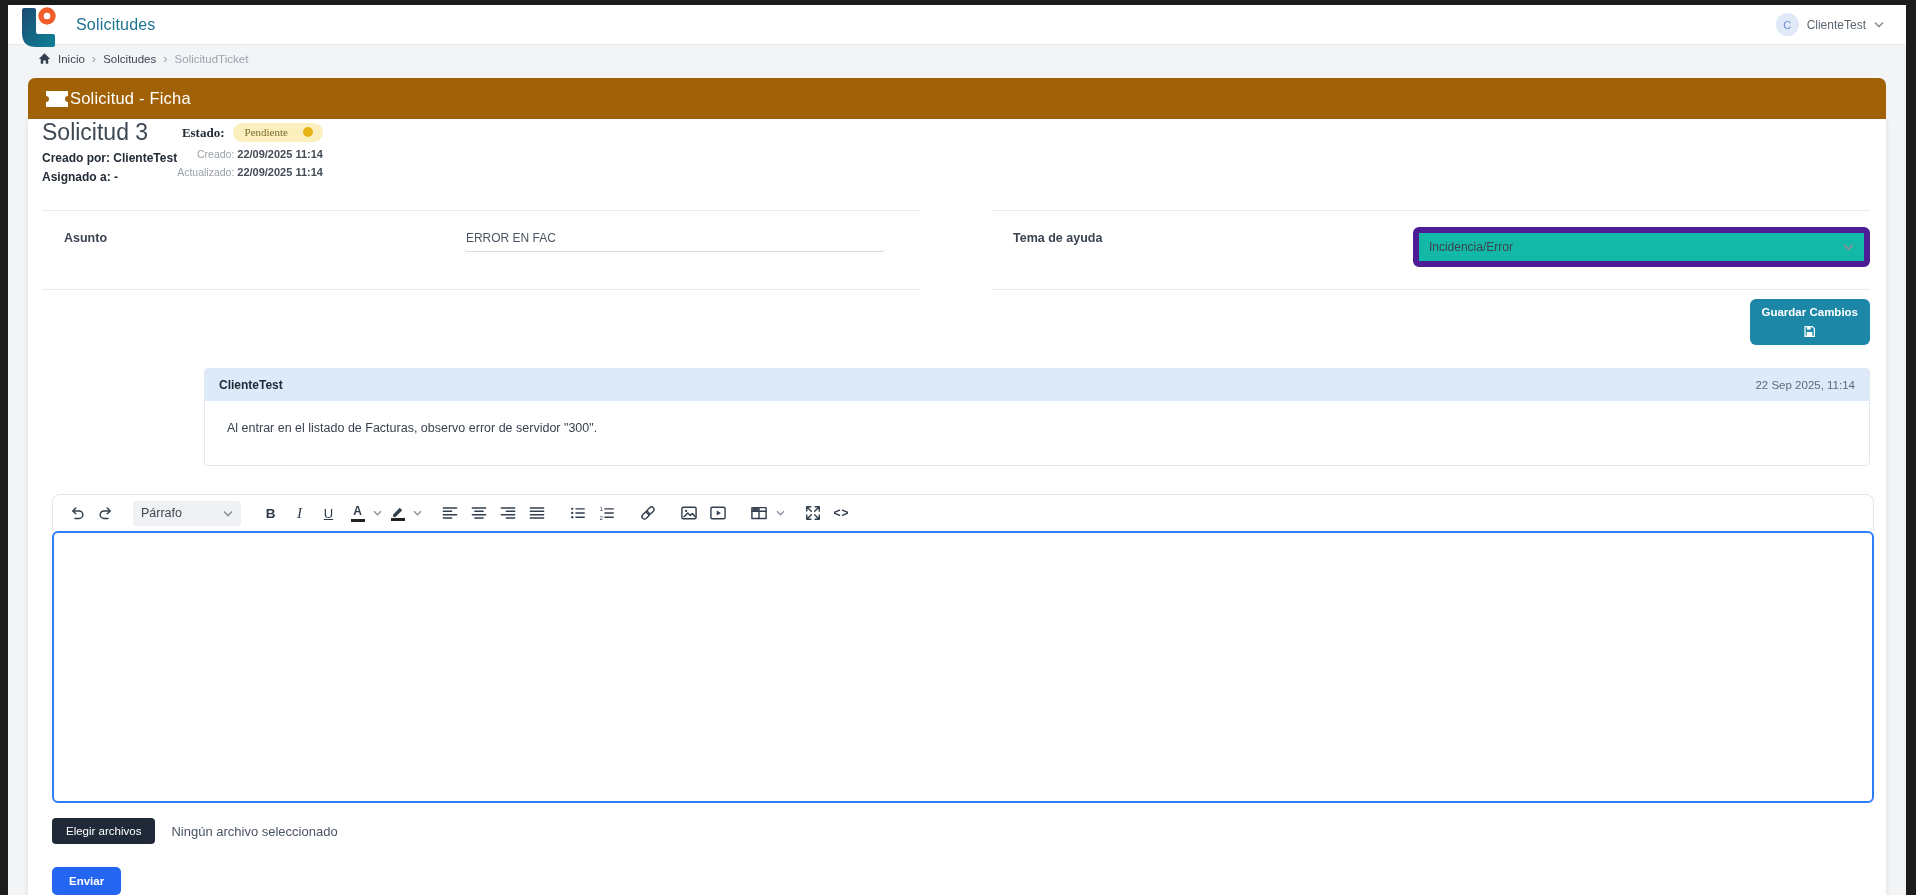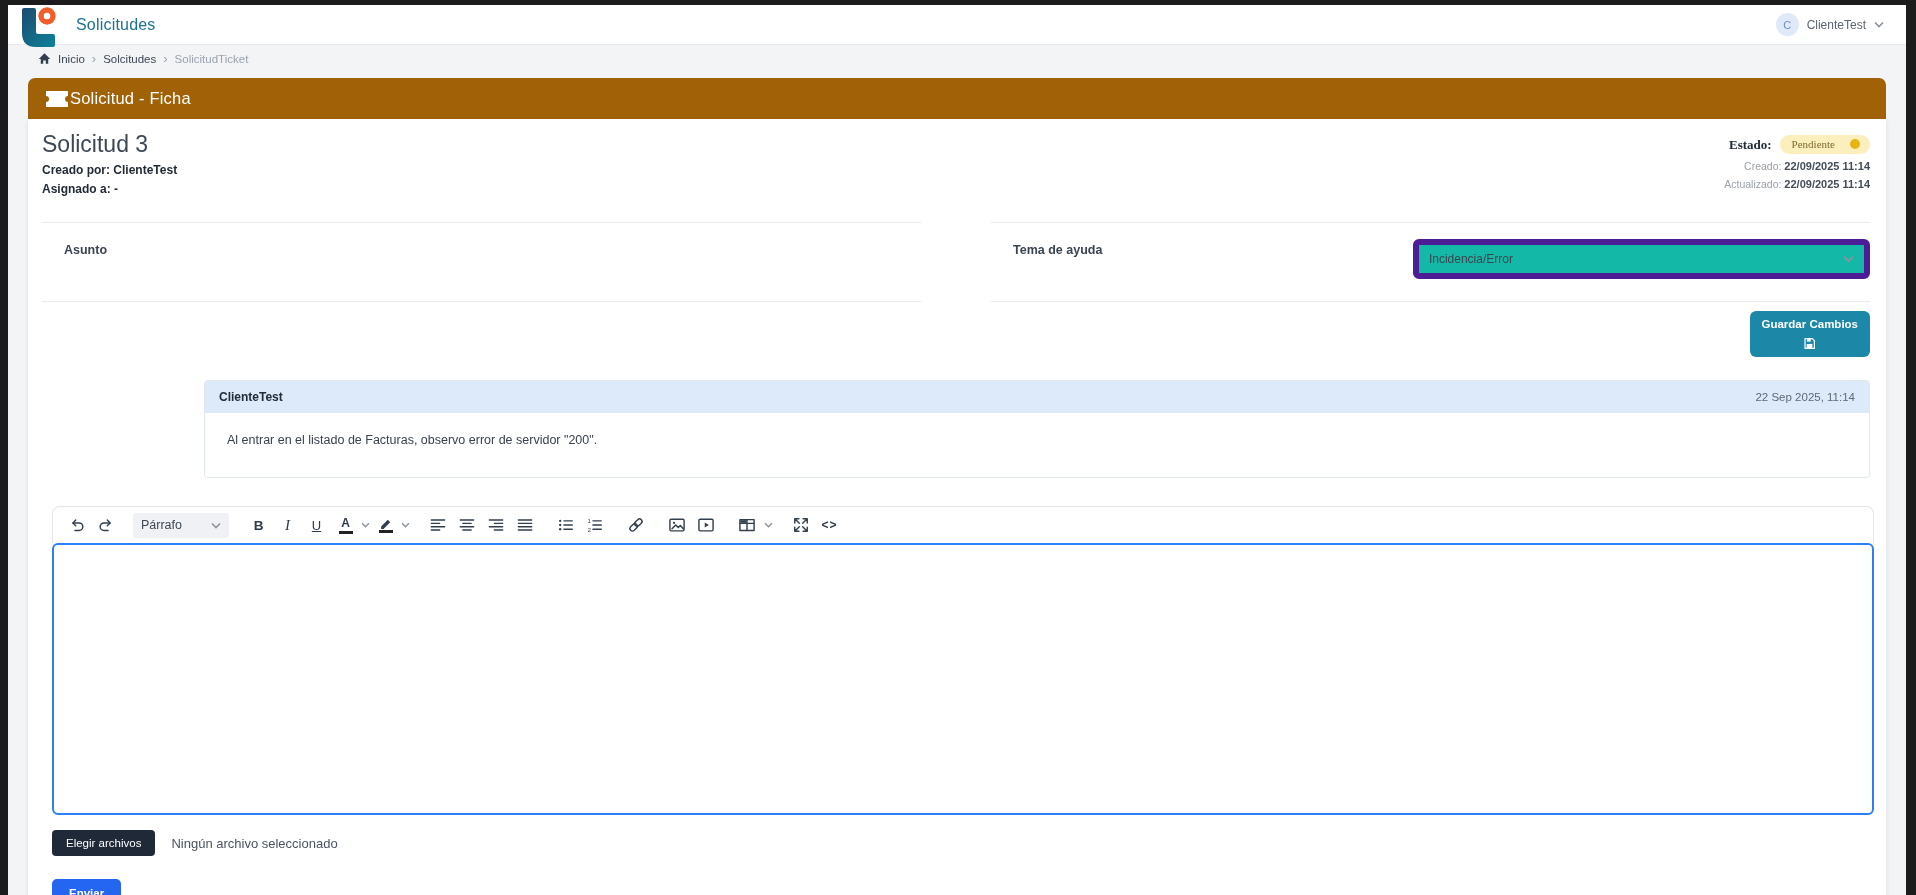--- a/index.html
+++ b/index.html
@@ -22,21 +22,21 @@
   .breadcrumb .link { cursor:pointer; }
   .breadcrumb .current { color:#9aa3af; }
 
   
   .main-card { margin:6px 20px 0 20px; }
   .banner { height:41px; background:#a16207; border-radius:7px 7px 0 0; display:flex; align-items:center; gap:0; padding-left:16px; }
   .banner-title { color:#fff; font-size:16.5px; letter-spacing:.2px; }
   .card-body { background:#fff; min-height:744px; border-radius:0 0 10px 10px; box-shadow:0 2px 5px rgba(20,30,40,.10); padding-bottom:28px; }
 
   
-  .head-row { display:flex; justify-content:space-between; padding:12px 16px 0 14px; }
+  .head-row { display:flex; padding:0 16px 0 14px; }
   .ticket-title { font-size:23px; color:#3d4852; font-weight:400; }
   .meta-line { font-size:12px; font-weight:bold; color:#222b36; margin-top:5px; }
   .right-meta { text-align:right; }
   .estado-line { display:flex; align-items:center; justify-content:flex-end; gap:8px; margin-top:4px;font-family:Liberation Serif, serif; }
   .estado-label { font-size:13px; font-weight:bold; color:#222b36; }
   .badge { background:#fbefbe; border-radius:11px; padding:3px 10px 4px 12px; display:flex; align-items:center; gap:15px; }
   .badge-text { font-size:11px; color:#7b6b2c; }
   .badge-dot { width:10px; height:10px; border-radius:50%; background:#e7b416; }
   .date-line { font-size:10.5px; color:#9aa0a8; margin-top:6px; }
   .date-line b { color:#434c57; font-size:11px; }
@@ -62,21 +62,21 @@
   .toolbar { background:#fff; border:1px solid #e4e6ea; border-bottom:none; border-radius:8px 8px 0 0; padding:5px 10px; display:flex; align-items:center; }
   .grp { display:flex; align-items:center; gap:2px; margin-right:14px; }
   .tbtn { width:27px; height:26px; border:none; background:transparent; border-radius:3px; display:flex; align-items:center; justify-content:center; cursor:pointer; color:#2f3b49; padding:0; }
   .tbtn svg { stroke:#323f4d; fill:none; stroke-width:1.7; stroke-linecap:round; stroke-linejoin:round; }
   .tb-letter { font-size:13.5px; font-weight:bold; color:#2f3b49; font-family:"Liberation Sans",sans-serif; }
   .tb-italic { font-family:"Liberation Serif",serif; font-style:italic; font-weight:500; font-size:15px; }
   .tb-under { text-decoration:underline; font-weight:normal; font-size:13px; }
   .stacked { display:flex; flex-direction:column; align-items:center; gap:1px; }
   .color-bar { width:14px; height:3px; background:#222; }
   .combo { display:flex; align-items:center; }
-  .para-select { width:96px; height:25px; background:#f0f1f4; border-radius:3px; display:flex; align-items:center; justify-content:space-between; padding:0 8px; font-size:12.5px; color:#3d4753; cursor:pointer; margin-right:16px;gap:28px; }
+  .para-select { width:108px; height:25px; background:#f0f1f4; border-radius:3px; display:flex; align-items:center; justify-content:space-between; padding:0 8px; font-size:12.5px; color:#3d4753; cursor:pointer; margin-right:16px;gap:28px; }
   .mini-chev { margin-left:2px; }
   .code-glyph { font-size:12px; font-weight:bold; letter-spacing:1px; color:#2f3b49; }
   .editor-content { border:2px solid #2d7ff9; border-radius:6px; min-height:272px; background:#fff; outline:none; }
 
   
   .attach-row { margin:15px 12px 0 24px; display:flex; align-items:center; gap:16px; }
   .choose-btn { background:#202938; color:#fff; border:none; border-radius:4px; font-size:11.5px; padding:7px 14px; cursor:pointer; font-family:"Liberation Sans",sans-serif; }
   .no-file { font-size:13px; color:#4a5460; }
   .send-row { margin:23px 0 0 24px; }
   .send-btn { background:#2465f1; color:#fff; border:none; border-radius:5px; font-size:11.5px; font-weight:bold; padding:8px 17px; cursor:pointer; font-family:"Liberation Sans",sans-serif; }
@@ -148,20 +148,21 @@
           </div>
           <div class="date-line">
             <span>Actualizado: </span><b>22/09/2025 11:14</b>
           </div>
         </div>
       </div>
 
       <div class="form-row">
         <div class="fcol">
           <div class="flabel">Asunto</div>
+          <input class="subject-input" type="text" value="ERROR EN FAC" style="">
         </div>
         <div class="fcol">
           <div class="flabel">Tema de ayuda</div>
           <div class="select-box">
             <span>Incidencia/Error</span>
             <svg class="chev" width="11" height="8" viewBox="0 0 10 7">
                 <path d="M1 1.5 l4 4 4-4"></path>
               </svg>
           </div>
         </div>
@@ -176,21 +177,21 @@
             <rect x="4.5" y="8.6" width="7" height="5" fill="#fff"></rect>
           </svg>
         </button>
       </div>
 
       <div class="message-card">
         <div class="msg-head">
           <span class="msg-author">ClienteTest</span>
           <span class="msg-time">22 Sep 2025, 11:14</span>
         </div>
-        <div class="msg-body">Al entrar en el listado de Facturas, observo error de servidor "200".</div>
+        <div class="msg-body">Al entrar en el listado de Facturas, observo error de servidor "300".</div>
       </div>
 
       <div class="editor">
         <div class="toolbar">
           <div class="grp">
             <button class="tbtn">
               <svg width="20" height="20" viewBox="0 0 24 24">
                   <path d="M7.5 9.5 H14.5 a4.5 4.5 0 0 1 0 9 H9.5"></path>
                   <path d="M10.5 6 L7 9.5 l3.5 3.5"></path>
                 </svg>

